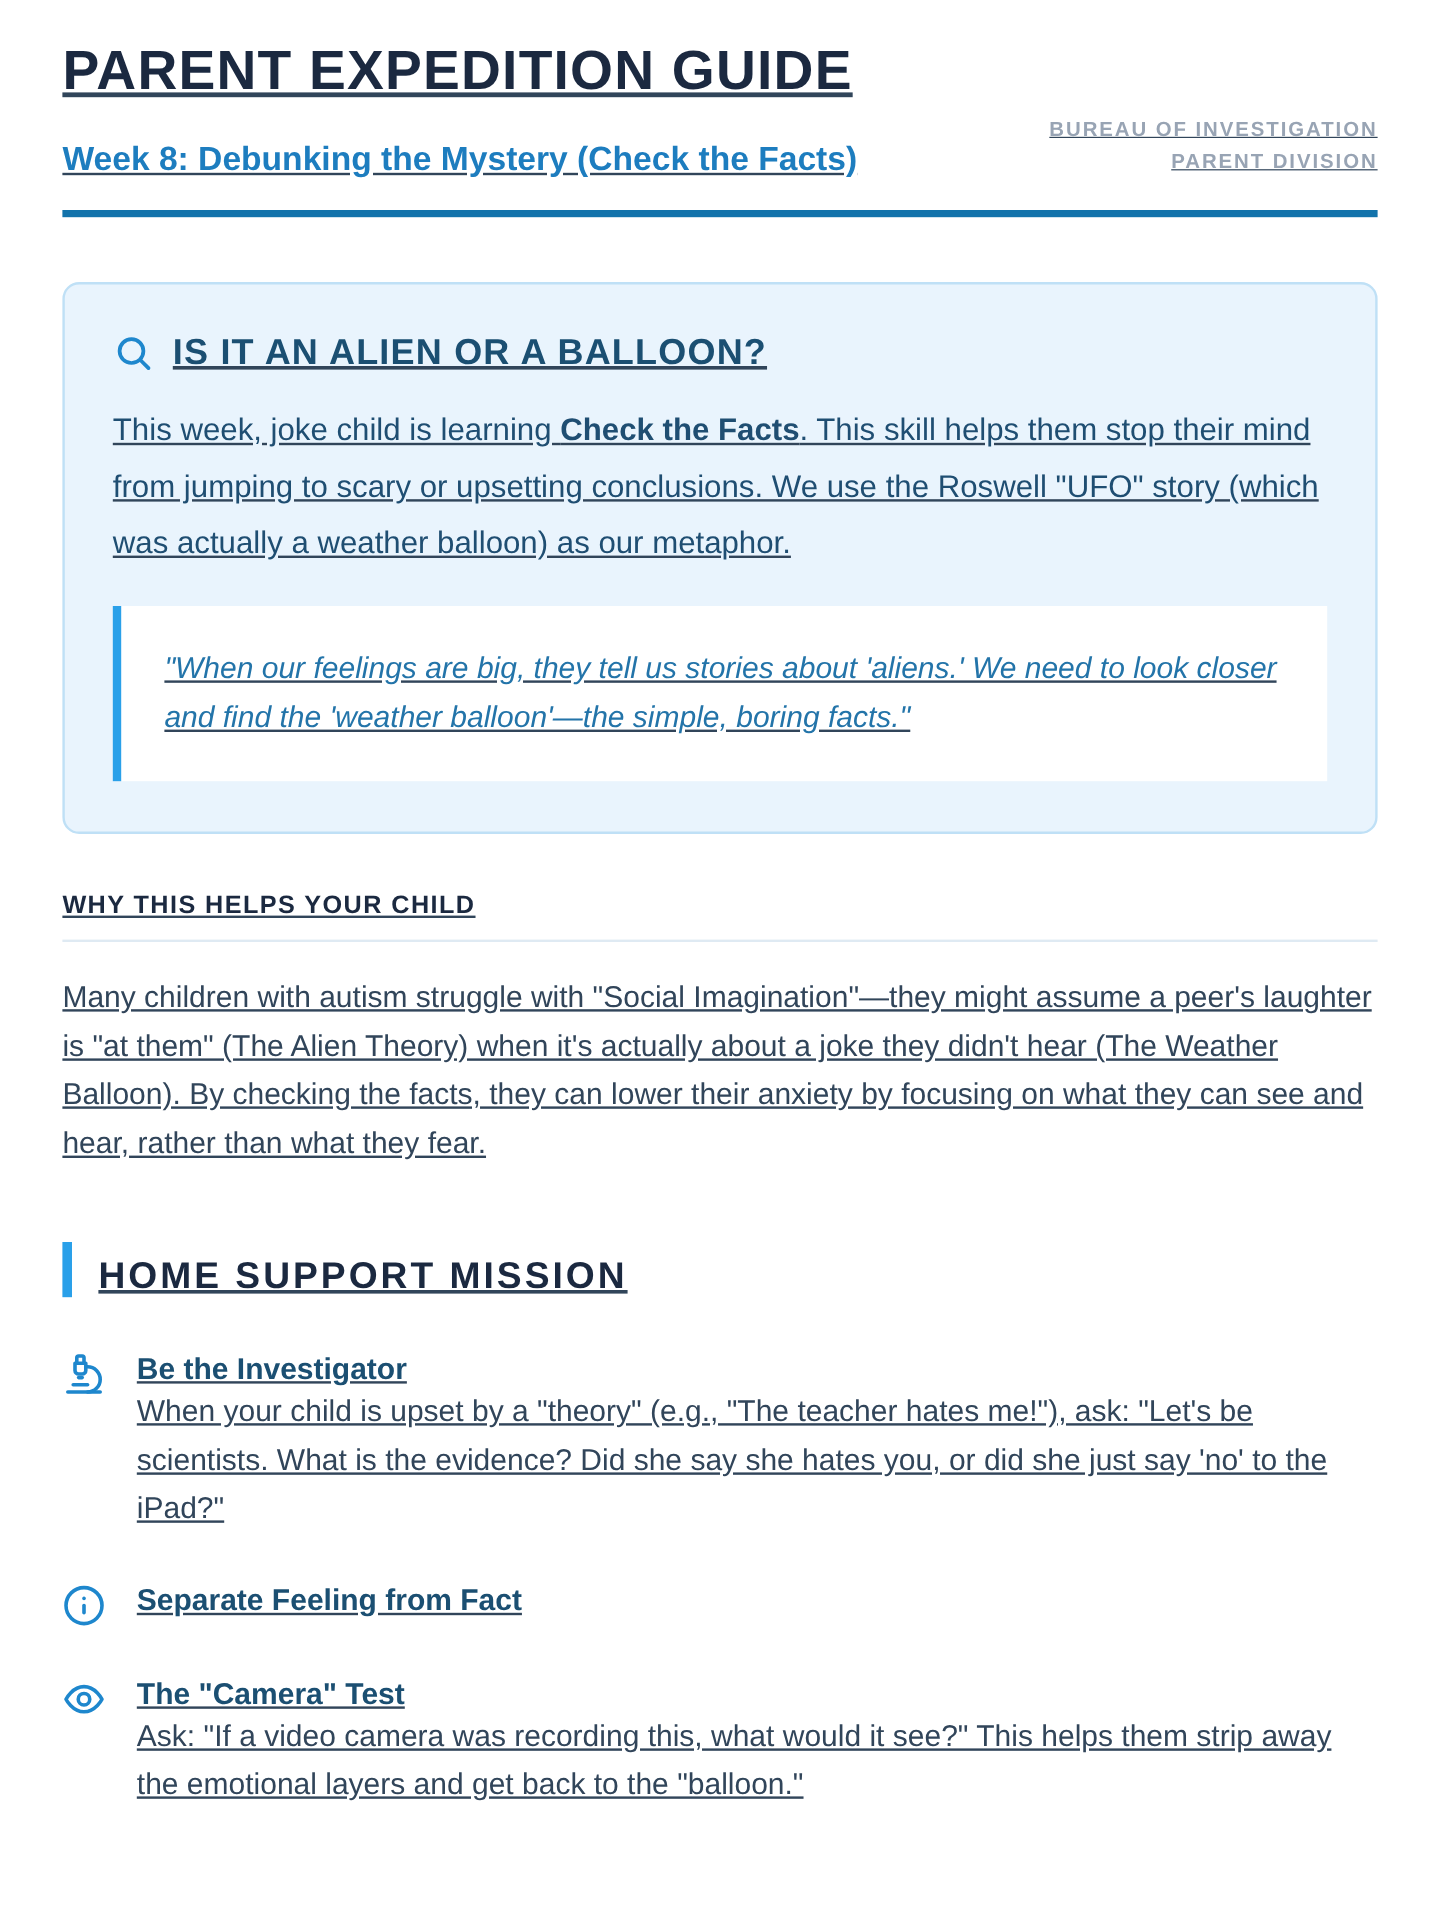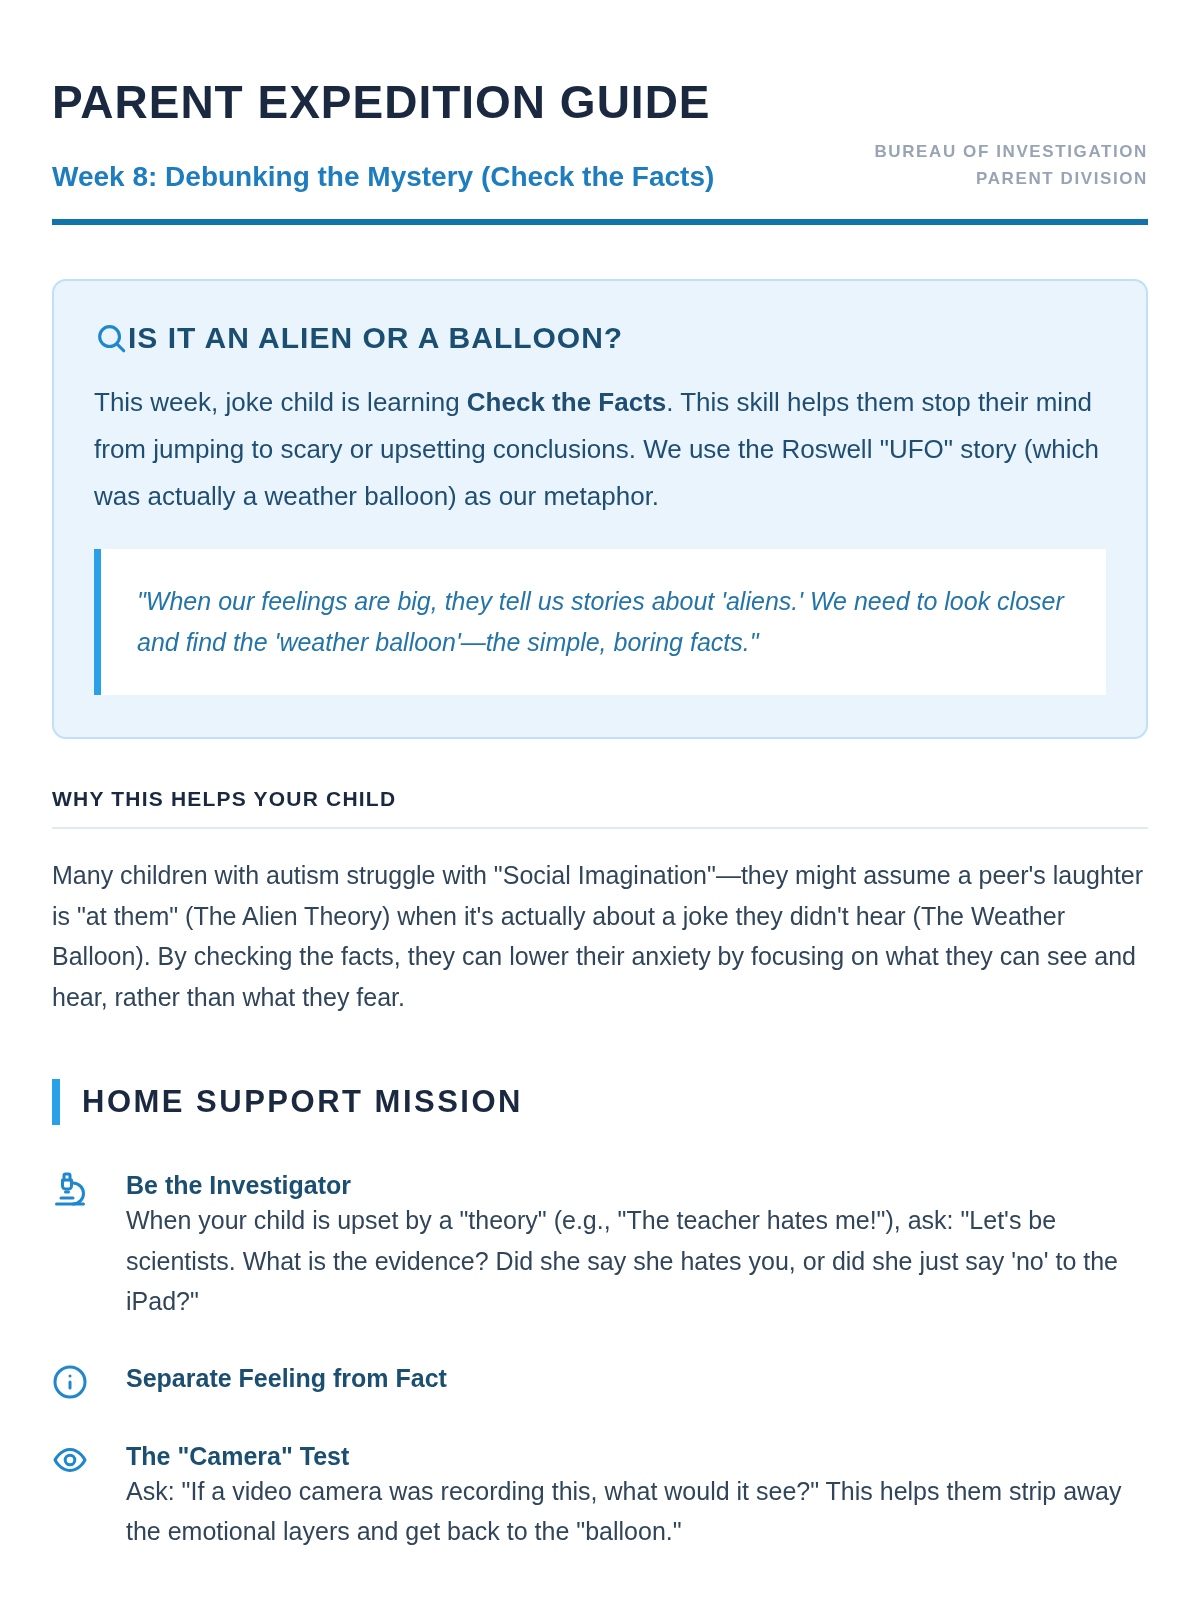--- a/index.html
+++ b/index.html
@@ -3,24 +3,25 @@
 <meta charset="utf-8">
 <style>
   * { margin:0; padding:0; box-sizing:border-box; }
   html,body { background:#ffffff; }
   body {
     font-family:"Liberation Sans", sans-serif;
     color:var(--body_text,#31455a);
   }
   .page {
     width:1200px; height:1600px;
-    padding:78px 52px 0 52px;
+    padding:34px 52px 0 52px;
     overflow:hidden;
     position:relative;
     background:#fff;
+    text-decoration:underline;
   }
 
   
   .page-title {
     font-size:46px; font-weight:bold;
     color:var(--navy,#1b2940);
     letter-spacing:1px;
     line-height:1.05;
   }
   .header-row {
@@ -47,21 +48,21 @@
 
   
   .infobox {
     margin-top:54px;
     background:var(--box_bg,#e9f4fd);
     border:2px solid var(--box_border,#bfe0f6);
     border-radius:14px;
     padding:40px 40px 42px 40px;
   }
   .infobox-heading {
-    display:flex; align-items:center; 
+    display:flex; align-items:center; gap:16px;
     color:var(--heading_teal,#1b4f72);
     font-size:30px; font-weight:bold;
     letter-spacing:1px;
   }
   .infobox-heading svg { flex:0 0 auto; display:block; }
   .infobox-body {
     margin-top:24px;
     font-size:26px; line-height:1.82;
     color:var(--info_body,#1f4e72);
   }
@@ -87,34 +88,34 @@
   }
   .why-body {
     margin-top:26px;
     font-size:25px; line-height:1.62;
     color:var(--body_text,#31455a);
   }
 
   
   .mission-heading {
     margin-top:62px;
-    display:flex; align-items:center; gap:22px;
+    display:flex; align-items:flex-end; gap:22px;
   }
   .mission-bar {
     width:8px; height:46px;
     background:var(--bright_blue,#2aa0e9);
   }
   .mission-title {
     font-size:31px; font-weight:bold;
     color:var(--navy,#1b2940);
     letter-spacing:2.5px;
   }
   .items { margin-top:46px; }
   .item {
-    display:flex; gap:36px;
+    display:flex; gap:24px;
     margin-bottom:42px;
   }
   .item-icon { flex:0 0 38px; padding-top:0; }
   .item-icon svg { display:block; }
   .item-title {
     font-size:25px; font-weight:bold;
     color:var(--heading_teal,#1b4f72);
   }
   .item-body {
     font-size:25px; line-height:1.62;

